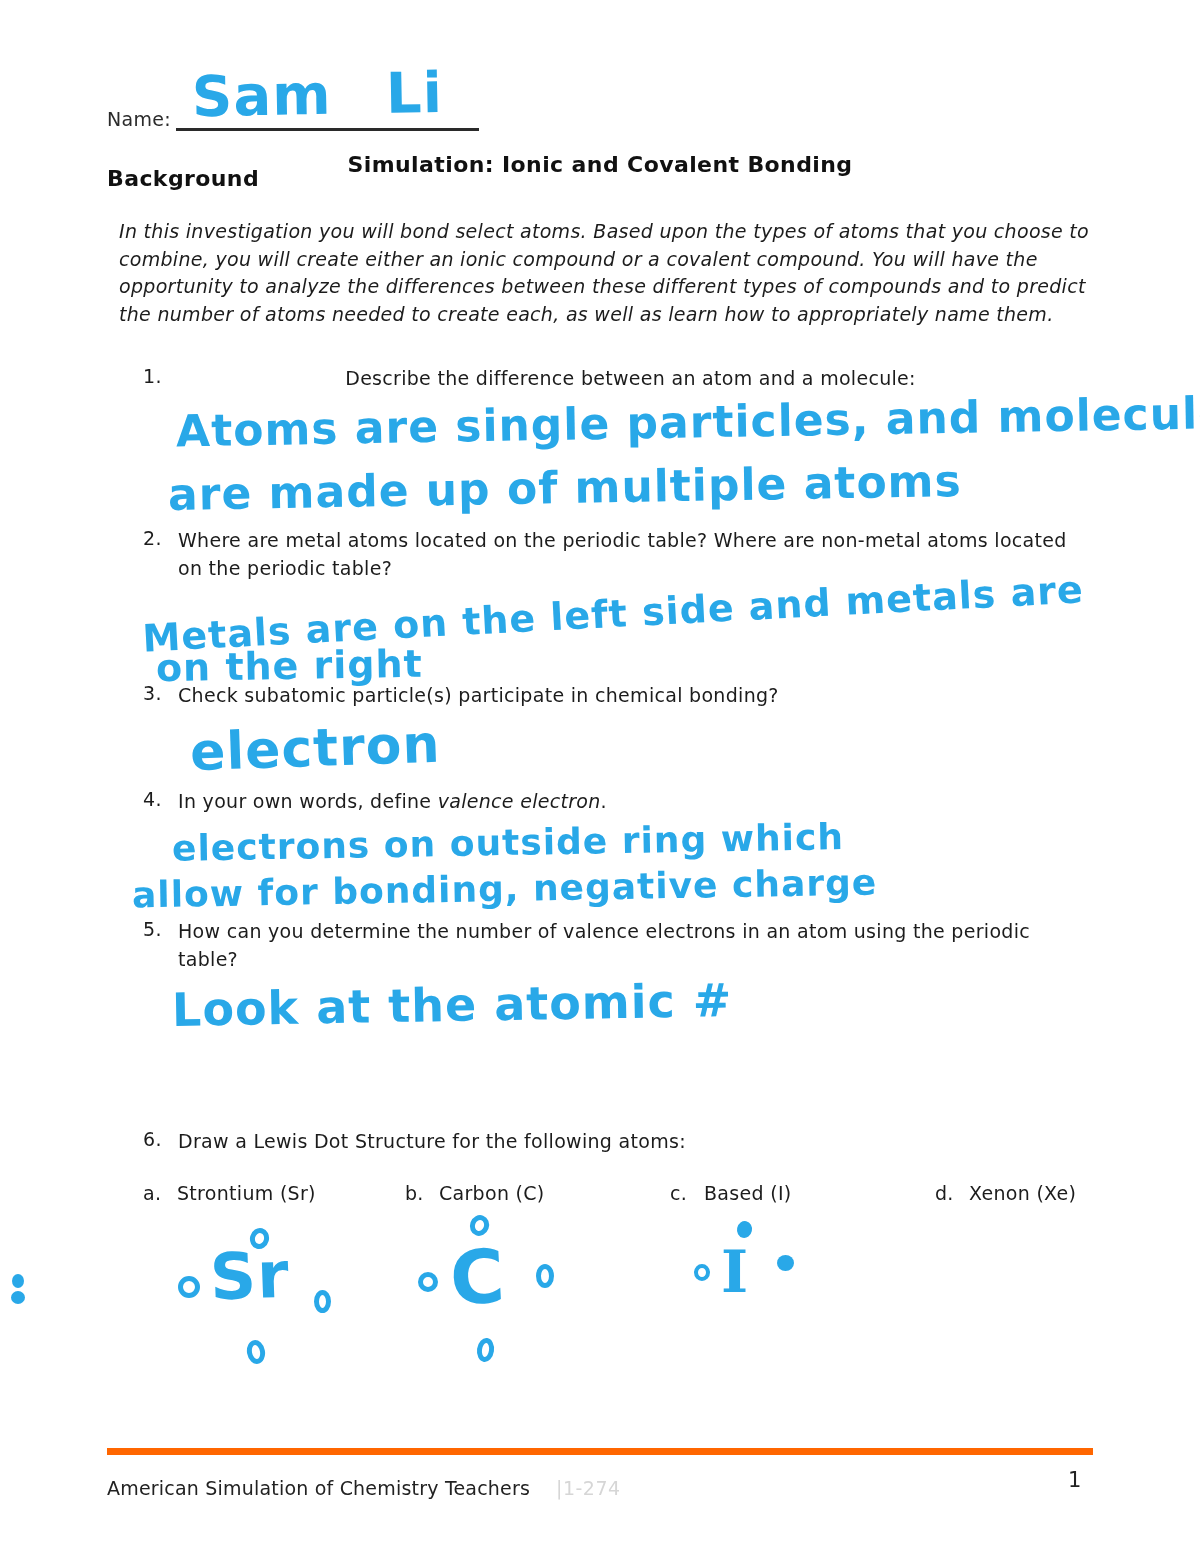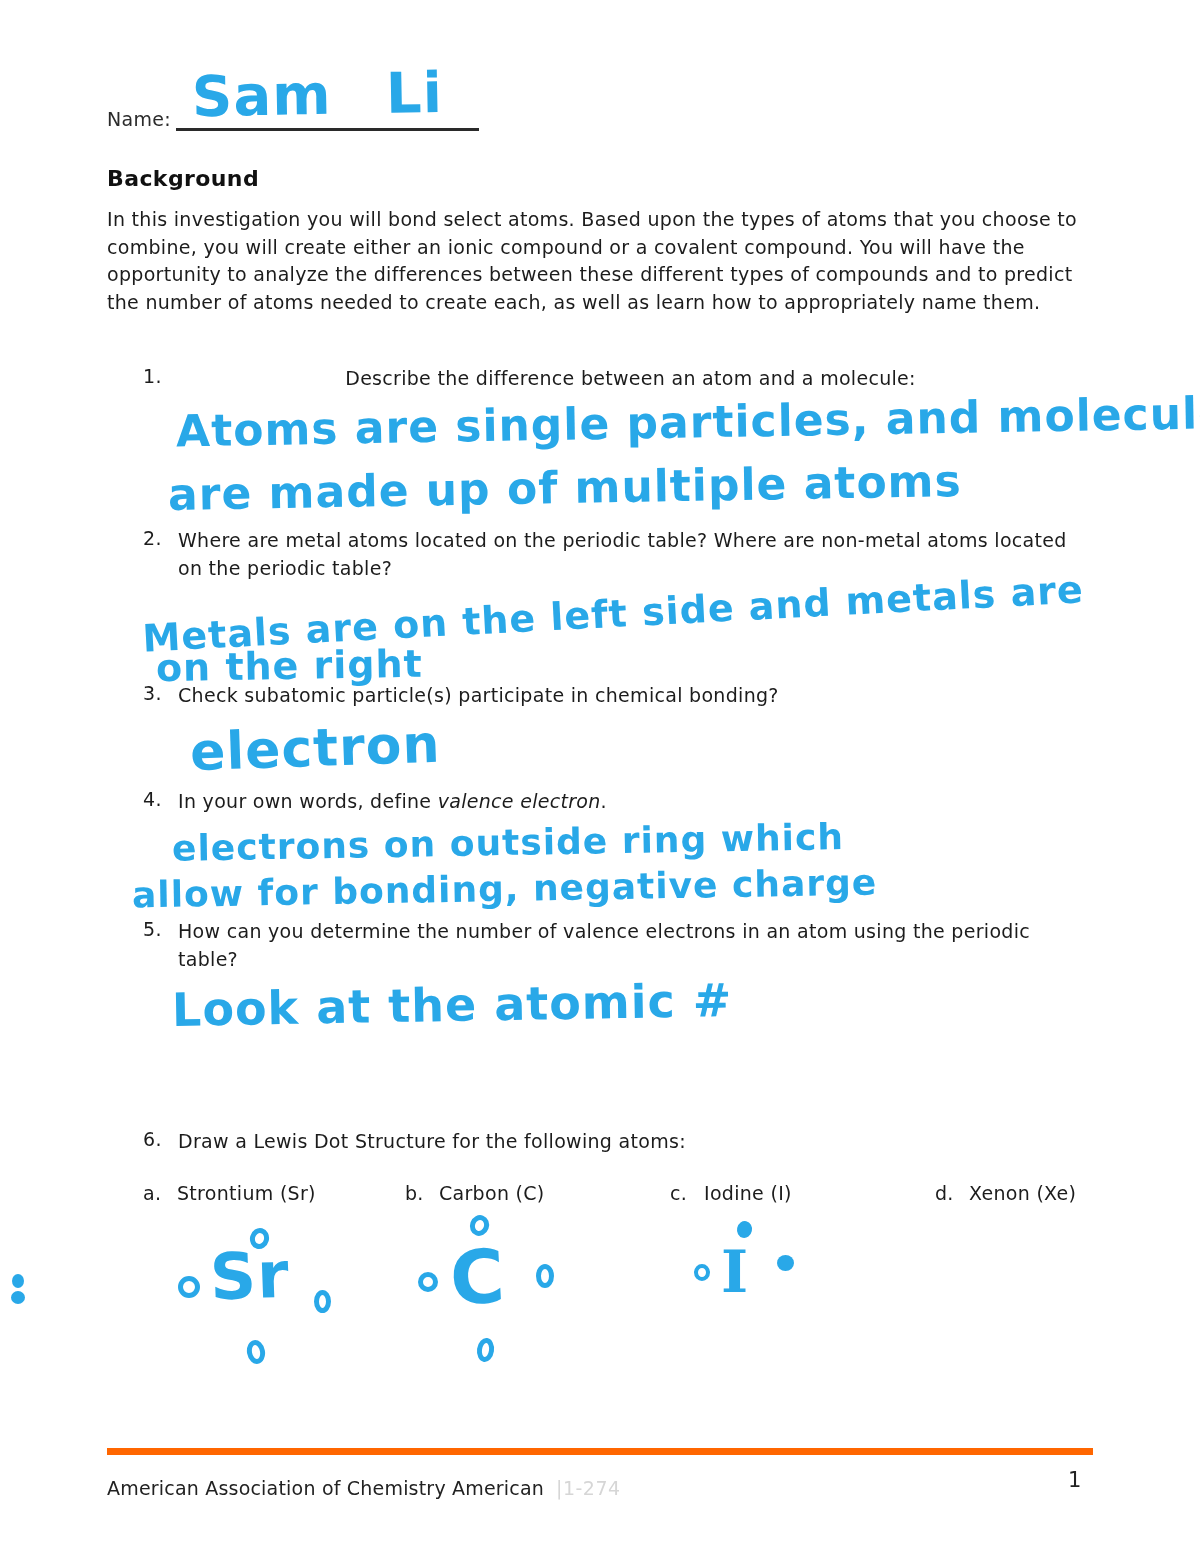--- a/index.html
+++ b/index.html
@@ -8,21 +8,21 @@
     width:1200px;height:1553px;
     background:#ffffff;
     font-family:"DejaVu Sans","Liberation Sans",sans-serif;
     color:#1a1a1a;
     overflow:hidden;
   }
   .abs{position:absolute;}
   .label{font-size:19px;letter-spacing:.3px;color:#2b2b2b;text-align:right;}
   .title{font-size:22px;font-weight:bold;letter-spacing:.4px;color:#111;width:1200px;text-align:center;}
   .heading{font-size:22px;font-weight:bold;letter-spacing:.4px;color:#111;}
-  .para{font-size:19px;line-height:27.5px;letter-spacing:.3px;color:#1c1c1c;margin:0;}
+  .para{font-size:19px;line-height:27.5px;letter-spacing:.3px;color:#1c1c1c;margin:12px;font-style:italic;}
   .q{font-size:19px;letter-spacing:.3px;color:#1c1c1c;display:flex;}
   .qnum{display:inline-block;width:35px;flex:0 0 35px;}
   .qtext{display:inline-block;line-height:27.5px;}
   .lewis-letter{font-size:19px;letter-spacing:.3px;color:#1c1c1c;}
   .lewis-letter .qnum{width:34px;flex:0 0 34px;}
   .hw{
     font-family:"DejaVu Sans",sans-serif;
     font-weight:bold;
     color:#29A8E8;
     white-space:nowrap;
@@ -51,20 +51,21 @@
 </style>
 </head>
 <body>
 
 <div class="page">
 
   <span class="abs label" style="left:107px;top:108px;">Name:</span>
   <span class="abs name-underline" style="left:176px;top:128px;width:303px;"></span>
   <span class="abs hw" style="left:192px;top:62px;font-size:56px;word-spacing:34px;transform:rotate(-1deg);">Sam Li</span>
 
+  <div class="abs title" style="left:0;top:152px;">Simulation: Ionic and Covalent Bonding</div>
   <div class="abs heading" style="left:107px;top:166px;">Background</div>
   <p class="abs para" style="left:107px;top:206px;width:995px;">In this investigation you will bond select atoms. Based upon the types of atoms that you choose to combine, you will create either an ionic compound or a covalent compound. You will have the opportunity to analyze the differences between these different types of compounds and to predict the number of atoms needed to create each, as well as learn how to appropriately name them.</p>
 
   <div class="abs q" style="left:143px;top:365px;">
     <span class="qnum">1.</span>
     <span class="qtext" style="width:905px;text-align:center;">Describe the difference between an atom and a molecule:</span>
   </div>
   <div class="abs hw" style="left:176px;top:396px;font-size:44px;transform:rotate(-1deg);">Atoms are single particles, and molecules</div>
   <div class="abs hw" style="left:168px;top:462px;font-size:44px;transform:rotate(-1deg);">are made up of multiple atoms</div>
 
@@ -102,21 +103,21 @@
   <div class="abs lewis-letter q" style="left:143px;top:1182px;">
     <span class="qnum">a.</span>
     <span>Strontium (Sr)</span>
   </div>
   <div class="abs lewis-letter q" style="left:405px;top:1182px;">
     <span class="qnum">b.</span>
     <span>Carbon (C)</span>
   </div>
   <div class="abs lewis-letter q" style="left:670px;top:1182px;">
     <span class="qnum">c.</span>
-    <span>Iodine (I)</span>
+    <span>Based (I)</span>
   </div>
   <div class="abs lewis-letter q" style="left:935px;top:1182px;">
     <span class="qnum">d.</span>
     <span>Xenon (Xe)</span>
   </div>
 
   <div>
 
     <span class="abs fdot" style="left:12px;top:1274px;width:12px;height:14px;"></span>
     <span class="abs fdot" style="left:11px;top:1291px;width:14px;height:13px;"></span>
@@ -136,17 +137,17 @@
     <span class="abs hw sym sym-serif" style="left:721px;top:1243px;font-size:58px;">I</span>
     <span class="abs fdot" style="left:737px;top:1221px;width:15px;height:17px;transform:rotate(12deg);"></span>
     <span class="abs odot" style="left:694px;top:1264px;width:16px;height:17px;border-width:4px;"></span>
     <span class="abs fdot" style="left:777px;top:1255px;width:17px;height:16px;"></span>
 
     <span class="abs hw sym" style="left:985px;top:1250px;font-size:60px;"></span>
   </div>
 
 
   <div class="abs rule" style="left:107px;top:1448px;width:986px;height:7px;"></div>
-  <div class="abs footer-text" style="left:107px;top:1477px;">American Association of Chemistry American</div>
+  <div class="abs footer-text" style="left:107px;top:1477px;">American Simulation of Chemistry Teachers</div>
   <div class="abs footer-center" style="left:556px;top:1477px;">|1-274</div>
   <div class="abs footer-page" style="left:1068px;top:1468px;">1</div>
 
 </div>
 
 </body></html>

